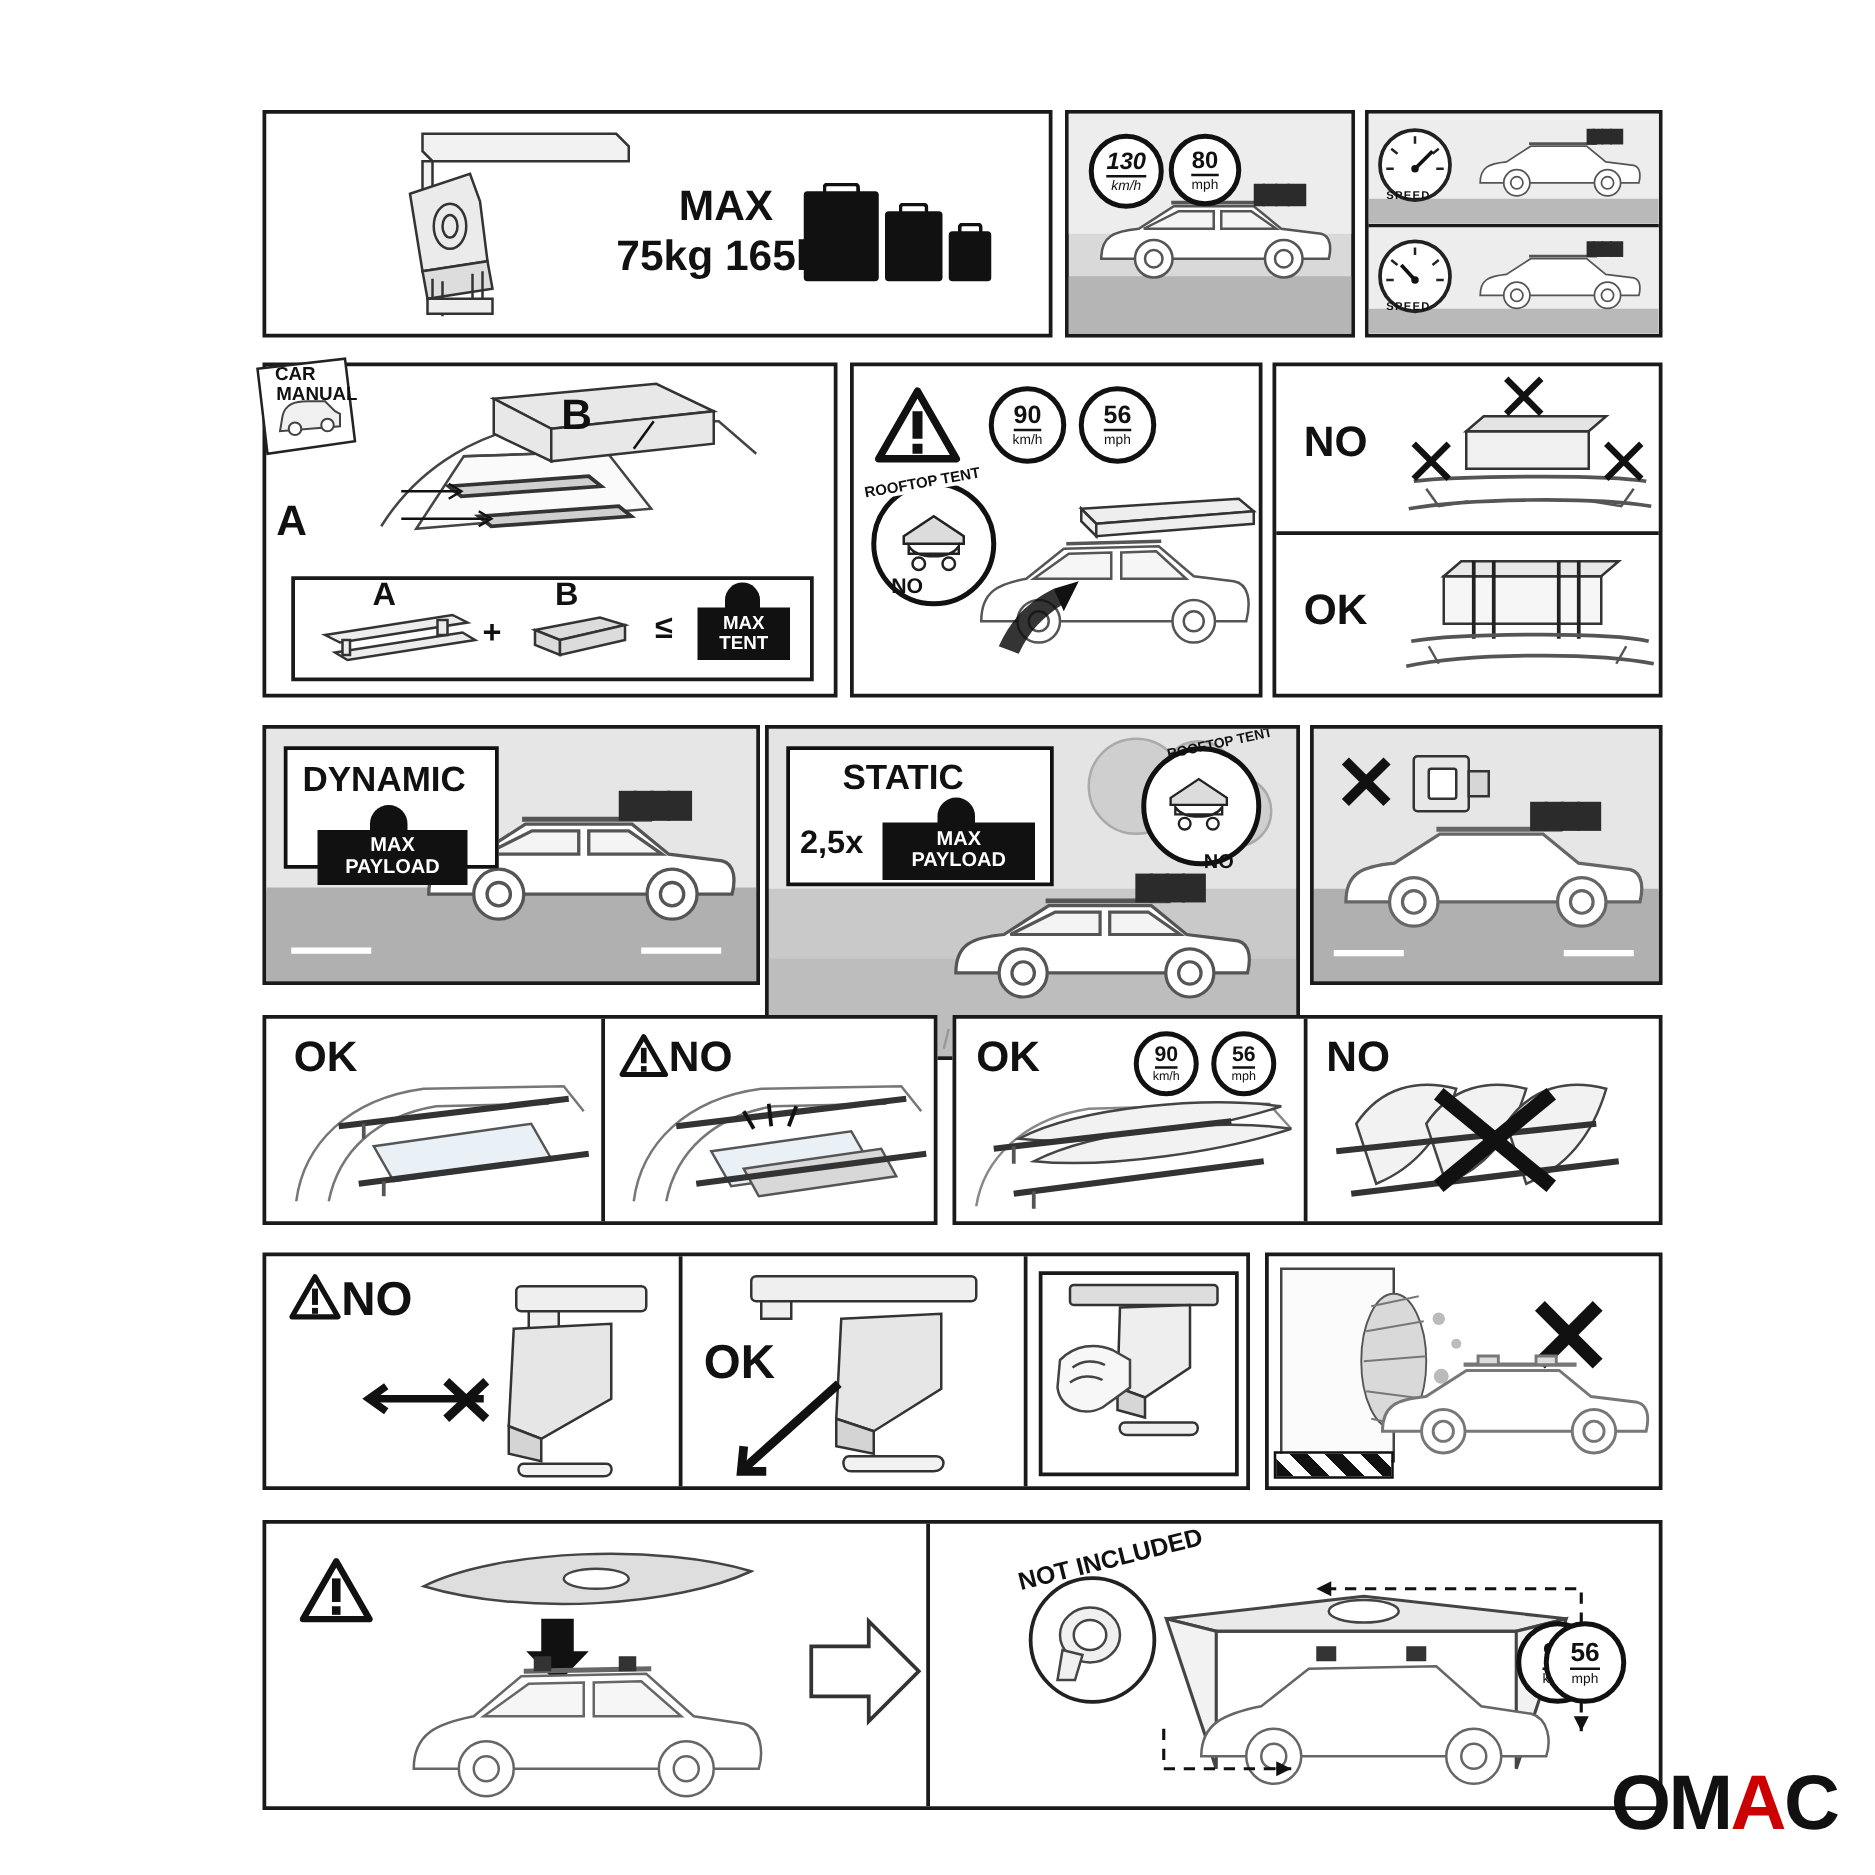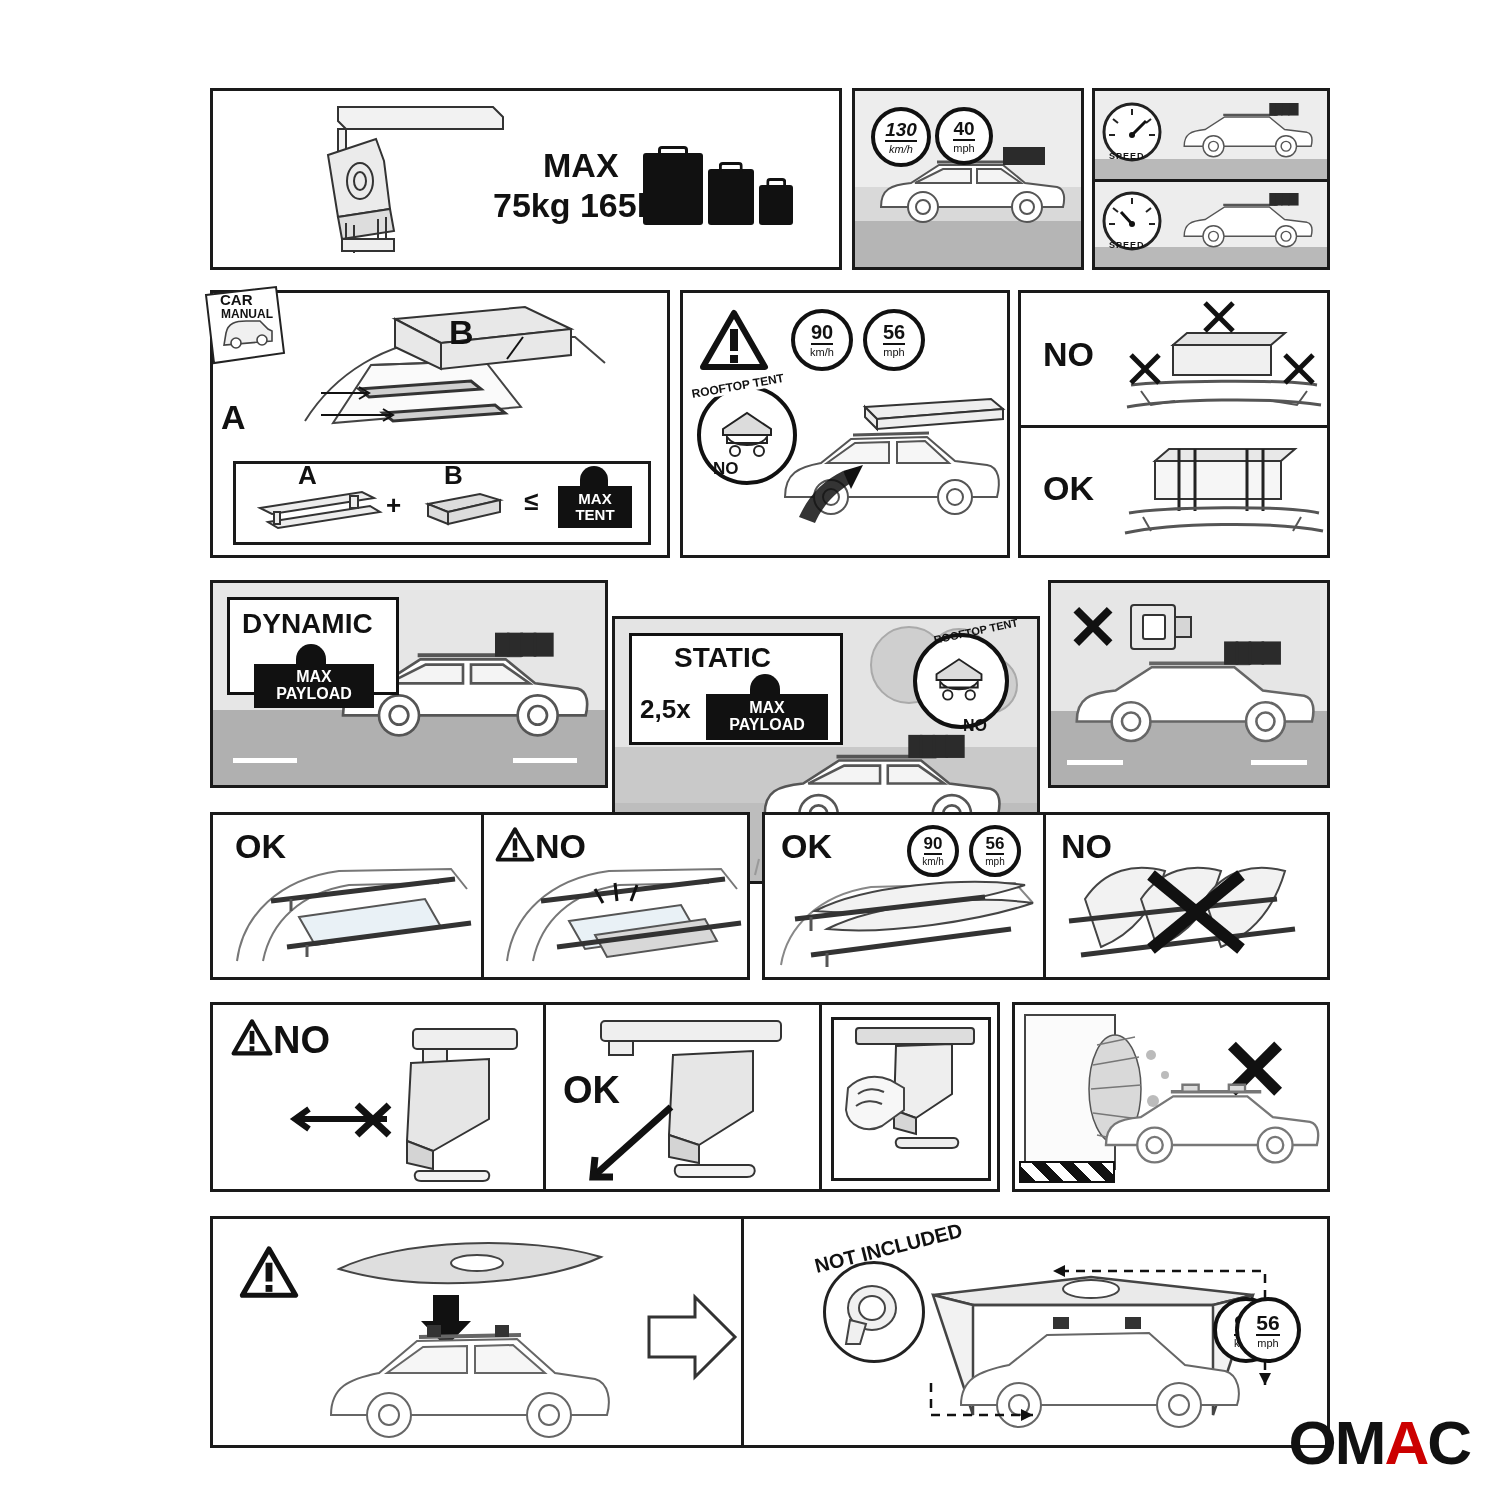--- a/index.html
+++ b/index.html
@@ -86,21 +86,21 @@
           <path d="M136 2 L136 20"></path>
           <path d="M146 2 L146 20"></path>
           <path d="M156 2 L156 20"></path>
         </g>
     </svg>
     <div class="badge" style="left:16px;top:16px;width:60px;height:60px;font-style:italic;">
       <span class="v" style="font-size:19px;">130</span>
       <span class="u" style="font-size:11px;">km/h</span>
     </div>
     <div class="badge" style="left:80px;top:16px;width:58px;height:58px;">
-      <span class="v" style="font-size:19px;">40</span>
+      <span class="v" style="font-size:19px;">80</span>
       <span class="u" style="font-size:11px;">mph</span>
     </div>
   </div>
 
   <div class="panel" style="left:1092px;top:88px;width:238px;height:182px;">
     <div style="position:absolute;left:0;top:88px;width:100%;height:3px;background:#1a1a1a;"></div>
 
     <div style="position:absolute;left:0;top:0;width:100%;height:88px;background:#ededed;overflow:hidden;">
       <div style="position:absolute;left:0;bottom:0;width:100%;height:20px;background:#b9b9b9;"></div>
       <svg style="position:absolute;left:6px;top:10px;" width="62" height="62" viewBox="0 0 62 62">
@@ -199,21 +199,21 @@
       <g fill="#fff" stroke="#222" stroke-width="2">
         <path d="M8 12 L78 4 L86 70 L16 80 Z"></path>
       </g>
       <g fill="none" stroke="#444" stroke-width="1.6">
         <path d="M28 50 C30 40 38 38 48 38 L62 38 L70 46 L74 48 L74 58 L26 62 Z" fill="#f0f0f0"></path>
         <circle cx="38" cy="60" r="5" fill="#fff"></circle>
           <circle cx="64" cy="57" r="5" fill="#fff"></circle>
       </g>
     </svg>
     <div class="lbl" style="left:7px;top:-2px;font-size:15px;">CAR</div>
-    <div class="lbl" style="left:8px;top:14px;font-size:12px;">MANUAL</div>
+    <div class="lbl" style="left:8px;top:14px;font-size:15px;">MANUAL</div>
 
     <div class="inner" style="left:20px;top:168px;width:418px;height:84px;">
       <svg style="position:absolute;left:18px;top:18px;" width="130" height="48" viewBox="0 0 130 48">
         <g fill="#ededed" stroke="#333" stroke-width="2">
           <path d="M6 26 L108 10 L120 16 L18 32 Z"></path>
           <path d="M14 40 L116 24 L126 30 L24 46 Z"></path>
           <path d="M20 30 L26 30 L26 42 L20 42 Z"></path>
           <path d="M96 14 L104 14 L104 26 L96 26 Z"></path>
         </g>
       </svg>
@@ -361,21 +361,21 @@
     <div class="whitebox" style="left:14px;top:14px;width:172px;height:98px;">
       <div class="lbl" style="left:12px;top:8px;font-size:28px;">DYNAMIC</div>
       <div style="position:absolute;left:66px;top:44px;width:30px;height:22px;background:#111;border-radius:15px 15px 0 0;"></div>
       <div class="blackbox" style="left:24px;top:64px;width:120px;height:44px;font-size:16px;">
         <span>MAX</span>
         <span>PAYLOAD</span>
       </div>
     </div>
   </div>
 
-  <div class="panel" style="left:612px;top:580px;width:428px;height:268px;background:#c9c9c9;overflow:hidden;margin-top:36px;">
+  <div class="panel" style="left:612px;top:580px;width:428px;height:268px;background:#c9c9c9;overflow:hidden;">
     <div style="position:absolute;left:0;top:0;width:100%;height:128px;background:#e4e4e4;"></div>
     <div style="position:absolute;left:0;bottom:0;width:100%;height:78px;background:#bdbdbd;"></div>
     <svg style="position:absolute;left:0;bottom:0;" width="428" height="80" viewBox="0 0 428 80">
       <g stroke="#999" stroke-width="2" fill="none">
         <path d="M20 74 L24 58"></path>
           <path d="M40 76 L36 60"></path>
           <path d="M70 74 L74 60"></path>
           <path d="M100 76 L96 62"></path>
         <path d="M140 74 L144 58"></path>
           <path d="M180 76 L176 60"></path>

